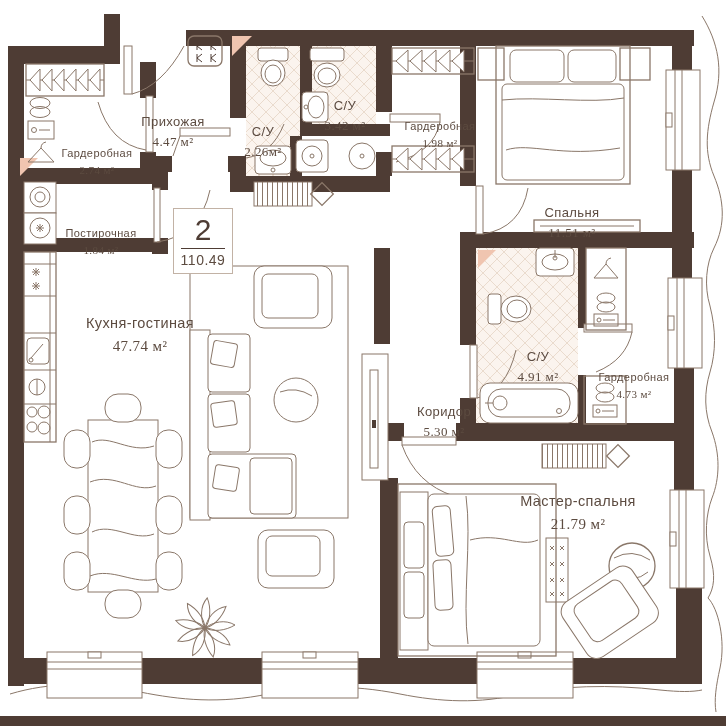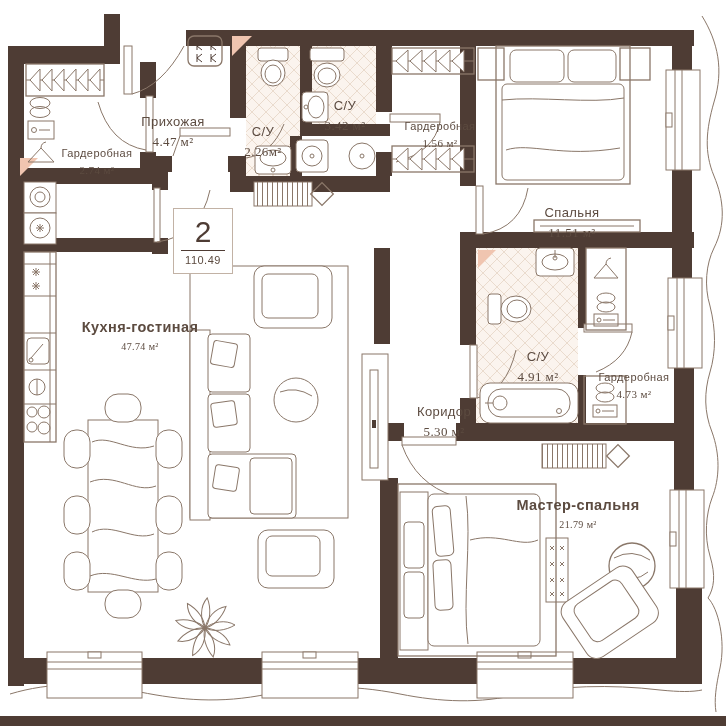--- a/index.html
+++ b/index.html
@@ -16,28 +16,28 @@
   .wfillthin{fill:#fff;stroke:var(--line);stroke-width:1;}
   .tile{fill:url(#tilePat);}
   .hatch{fill:url(#hatchPat);stroke:var(--line);stroke-width:1;}
   .acc{fill:var(--accent);stroke:none;}
   .darkln{fill:none;stroke:var(--wall);stroke-width:1;}
   .lbl{position:absolute;transform:translate(-50%,-50%);text-align:center;
        color:var(--text);white-space:nowrap;letter-spacing:.4px;line-height:1.5;margin-top:25px;}
   .lbl .nm{font-size:13px;}
   .lbl .ar{font-size:13px;font-family:Liberation Serif, serif;}
   .lbl.sm .nm,.lbl.sm .ar{font-size:11px;}
-  .lbl.lg .nm{font-size:14.5px;font-weight:bold;}
-  .lbl.lg .ar{font-size:10px;}
+  .lbl.lg .nm{font-size:14.5px;}
+  .lbl.lg .ar{font-size:15px;}
   .badge{position:absolute;left:173px;top:208px;width:58px;height:64px;background:#fff;
          border:1px solid #c2b2a5;display:flex;flex-direction:column;align-items:center;
          justify-content:center;}
   .badge-num{font-size:30px;color:var(--wall);line-height:1;}
   .badge-line{width:44px;border-top:1.5px solid var(--wall);margin:3px 0;}
-  .badge-area{font-size:11px;color:var(--text);letter-spacing:.5px;text-align:right;}
+  .badge-area{font-size:14px;color:var(--text);letter-spacing:.5px;text-align:right;}
 </style>
 </head>
 <body>
 
 <div class="plan">
 
 <svg width="726" height="726" viewBox="0 0 726 726">
   <defs>
     <pattern id="tilePat" width="14" height="14" patternUnits="userSpaceOnUse">
       <rect width="14" height="14" fill="var(--tile-bg)"></rect>
@@ -470,31 +470,35 @@
 </svg>
 
 <div class="lbl" style="left:173px;top:106px">
   <div class="nm">Прихожая</div>
   <div class="ar">4.47 м²</div>
 </div>
 <div class="lbl sm" style="left:97px;top:136px">
   <div class="nm">Гардеробная</div>
   <div class="ar">2.74 м²</div>
 </div>
+<div class="lbl sm" style="left:101px;top:216px">
+  <div class="nm">Постирочная</div>
+  <div class="ar">1.84 м²</div>
+</div>
 <div class="lbl" style="left:263px;top:116px">
   <div class="nm">С/У</div>
   <div class="ar">2.26м²</div>
 </div>
 <div class="lbl" style="left:345px;top:90px">
   <div class="nm">С/У</div>
   <div class="ar">3.42 м²</div>
 </div>
 <div class="lbl sm" style="left:440px;top:109px">
   <div class="nm">Гардеробная</div>
-  <div class="ar">1.56 м²</div>
+  <div class="ar">1.98 м²</div>
 </div>
 <div class="lbl" style="left:572px;top:197px">
   <div class="nm">Спальня</div>
   <div class="ar">11.51 м²</div>
 </div>
 <div class="lbl lg" style="left:140px;top:310px">
   <div class="nm">Кухня-гостиная</div>
   <div class="ar">47.74 м²</div>
 </div>
 <div class="lbl" style="left:444px;top:396px">

